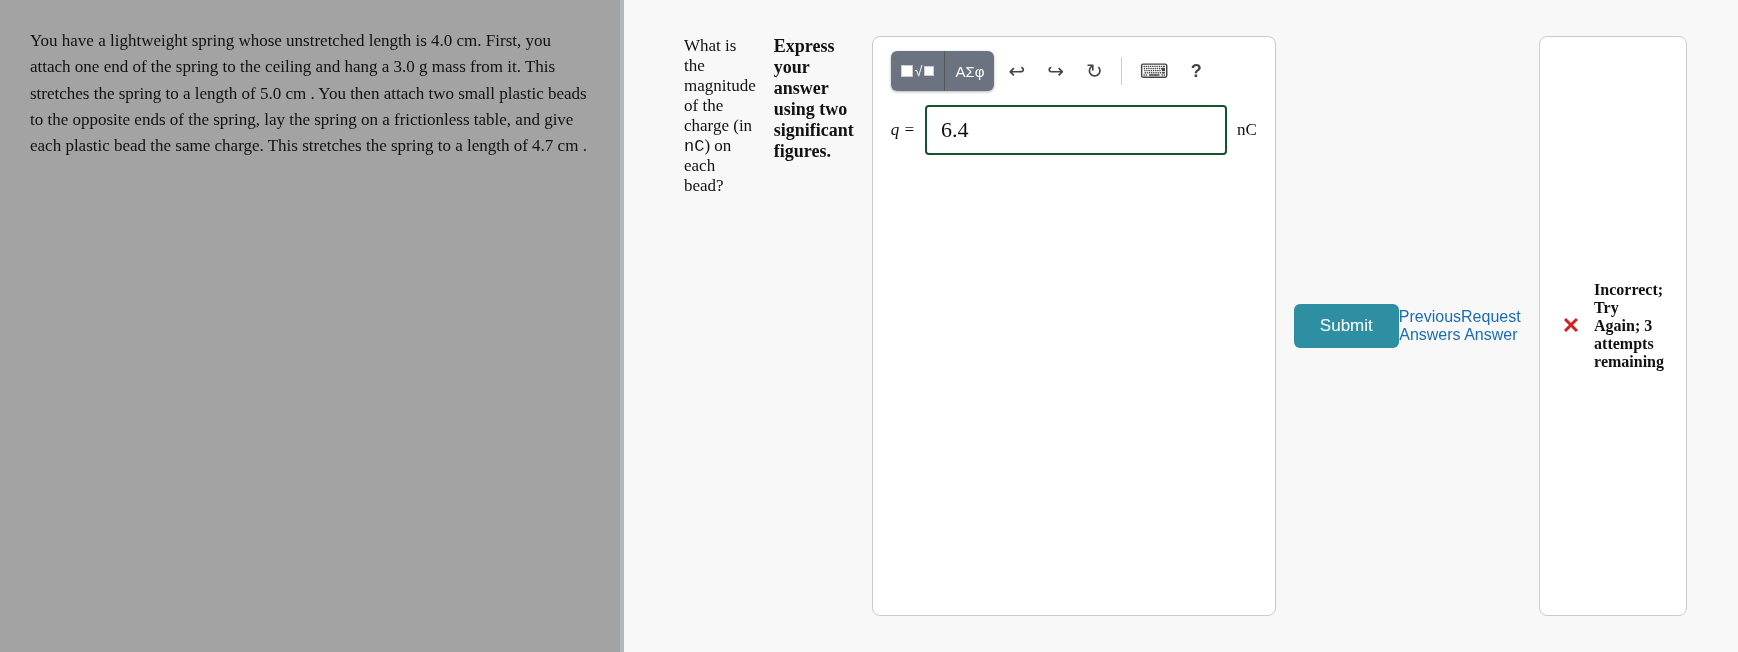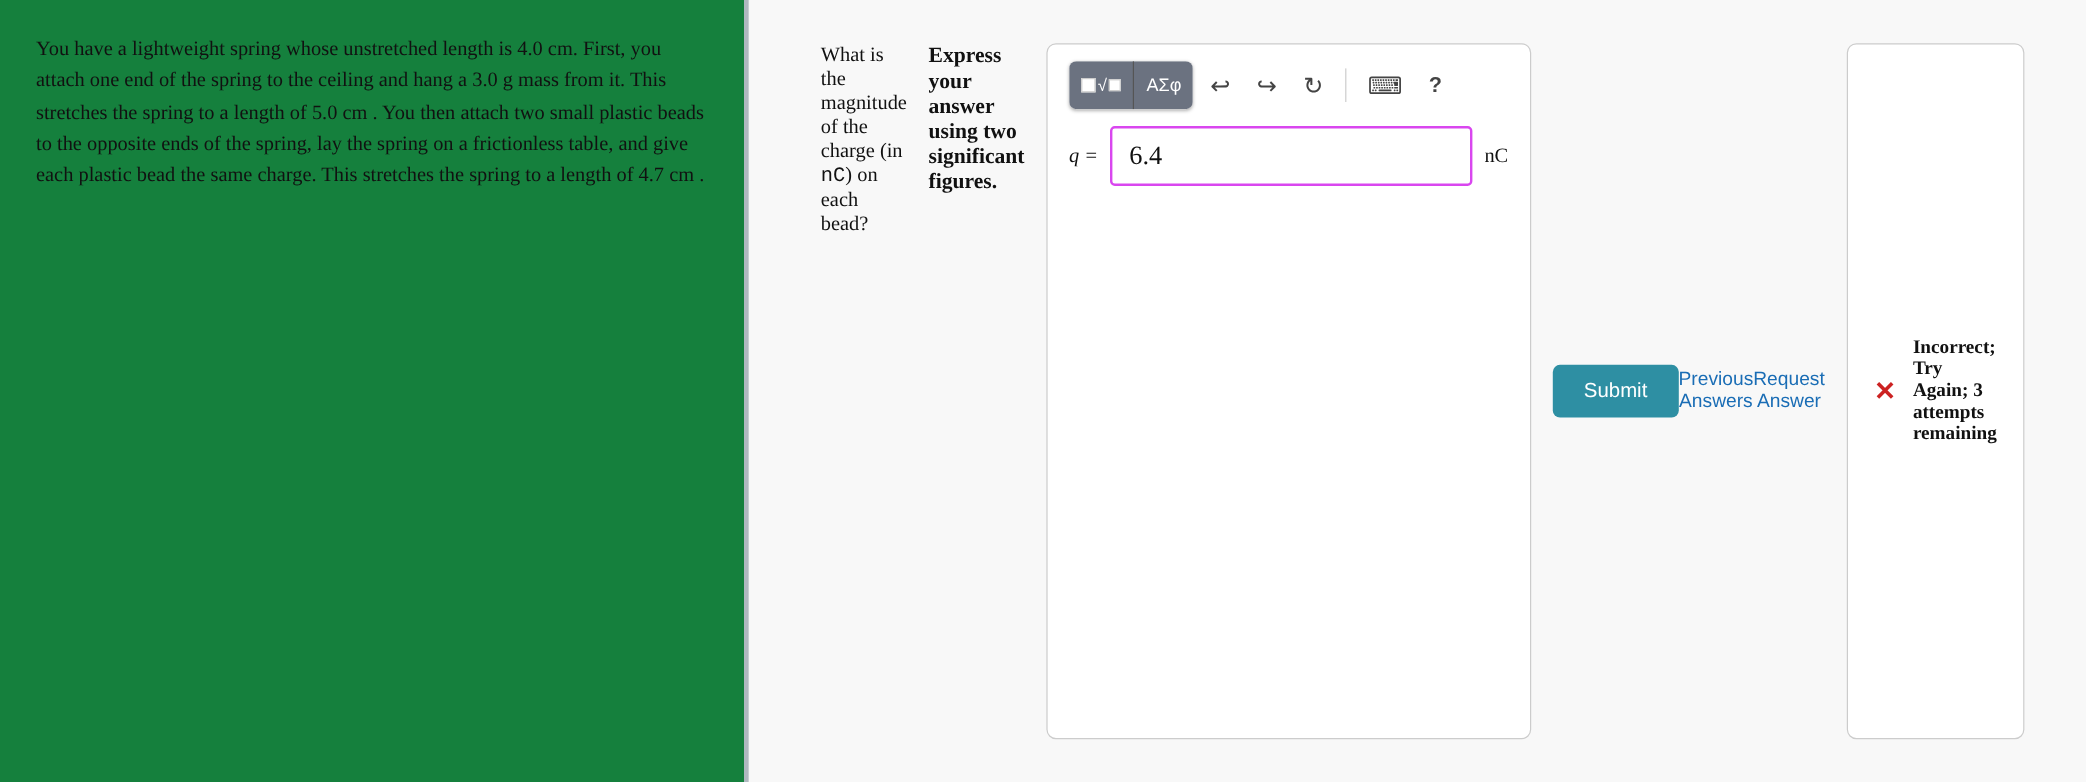--- a/index.html
+++ b/index.html
@@ -6,21 +6,21 @@
     body {
       font-family: Georgia, 'Times New Roman', serif;
       background: #f0f0f0;
       display: flex;
       width: 1738px;
       min-height: 652px;
     }
 
     .left-panel {
       width: 620px;
-      background: #15803d;
+      background: #a3a3a3;
       padding: 28px 30px;
       font-size: 17px;
       line-height: 1.55;
       color: #111;
       flex-shrink: 0;
     }
 
     .divider {
       width: 4px;
       background: #b0b8c0;
@@ -115,21 +115,21 @@
 
     .input-label {
       font-size: 17px;
       color: #111;
       font-style: italic;
       white-space: nowrap;
     }
 
     .answer-input {
       flex: 1;
-      border: 2px solid #d946ef;
+      border: 2px solid #14532d;
       border-radius: 4px;
       padding: 10px 14px;
       font-size: 22px;
       color: #111;
       outline: none;
       font-family: Georgia, serif;
     }
 
     .unit-label {
       font-size: 17px;

